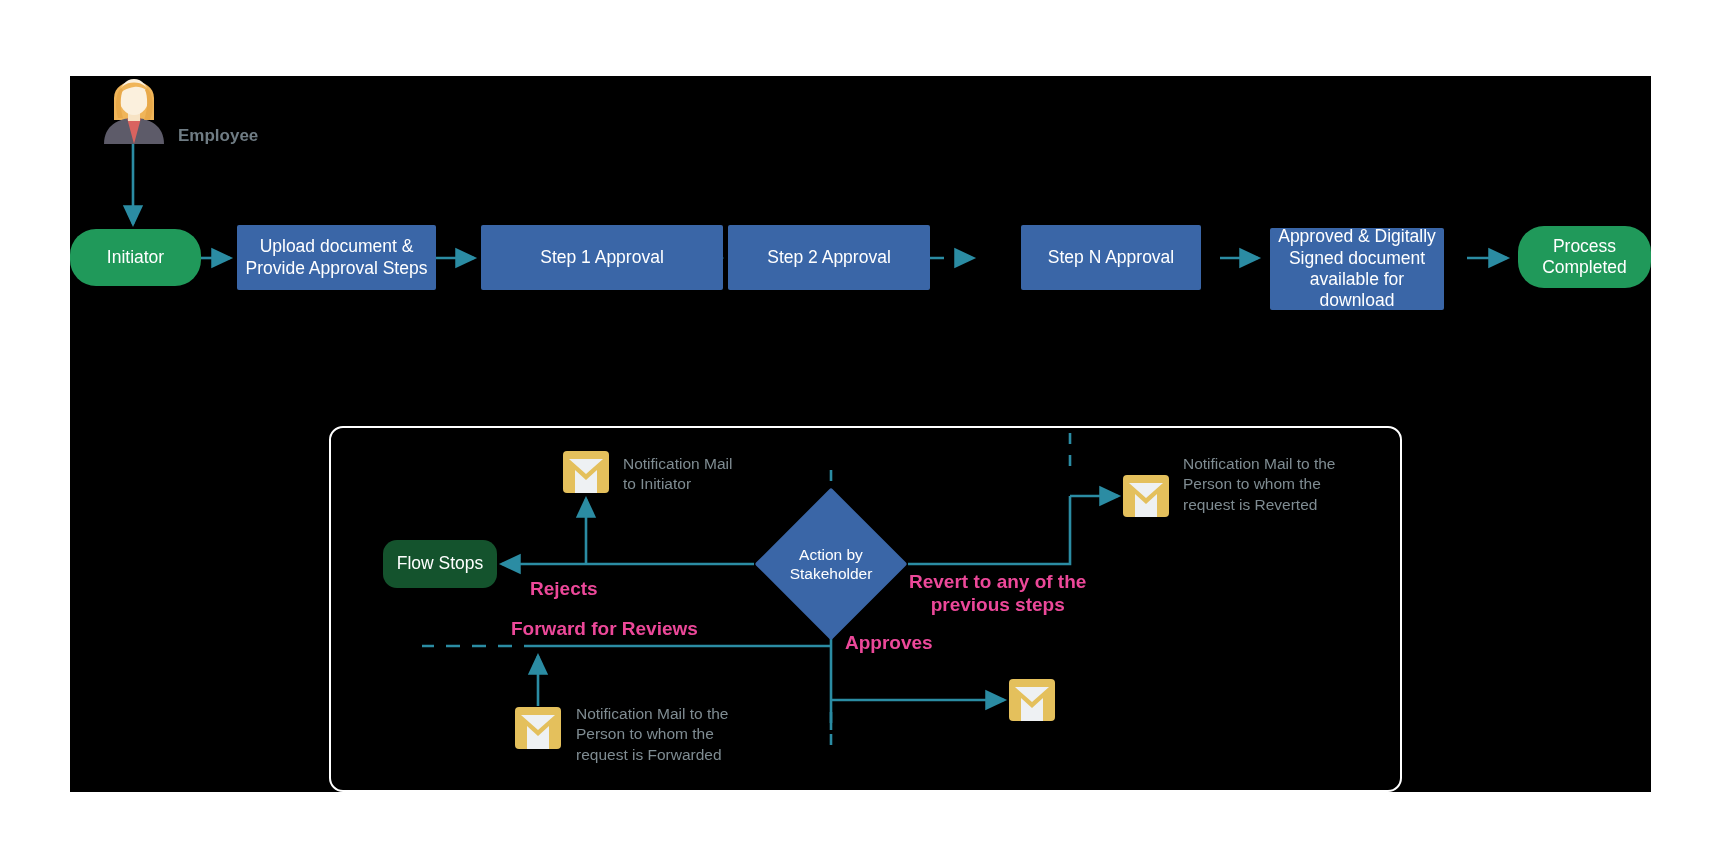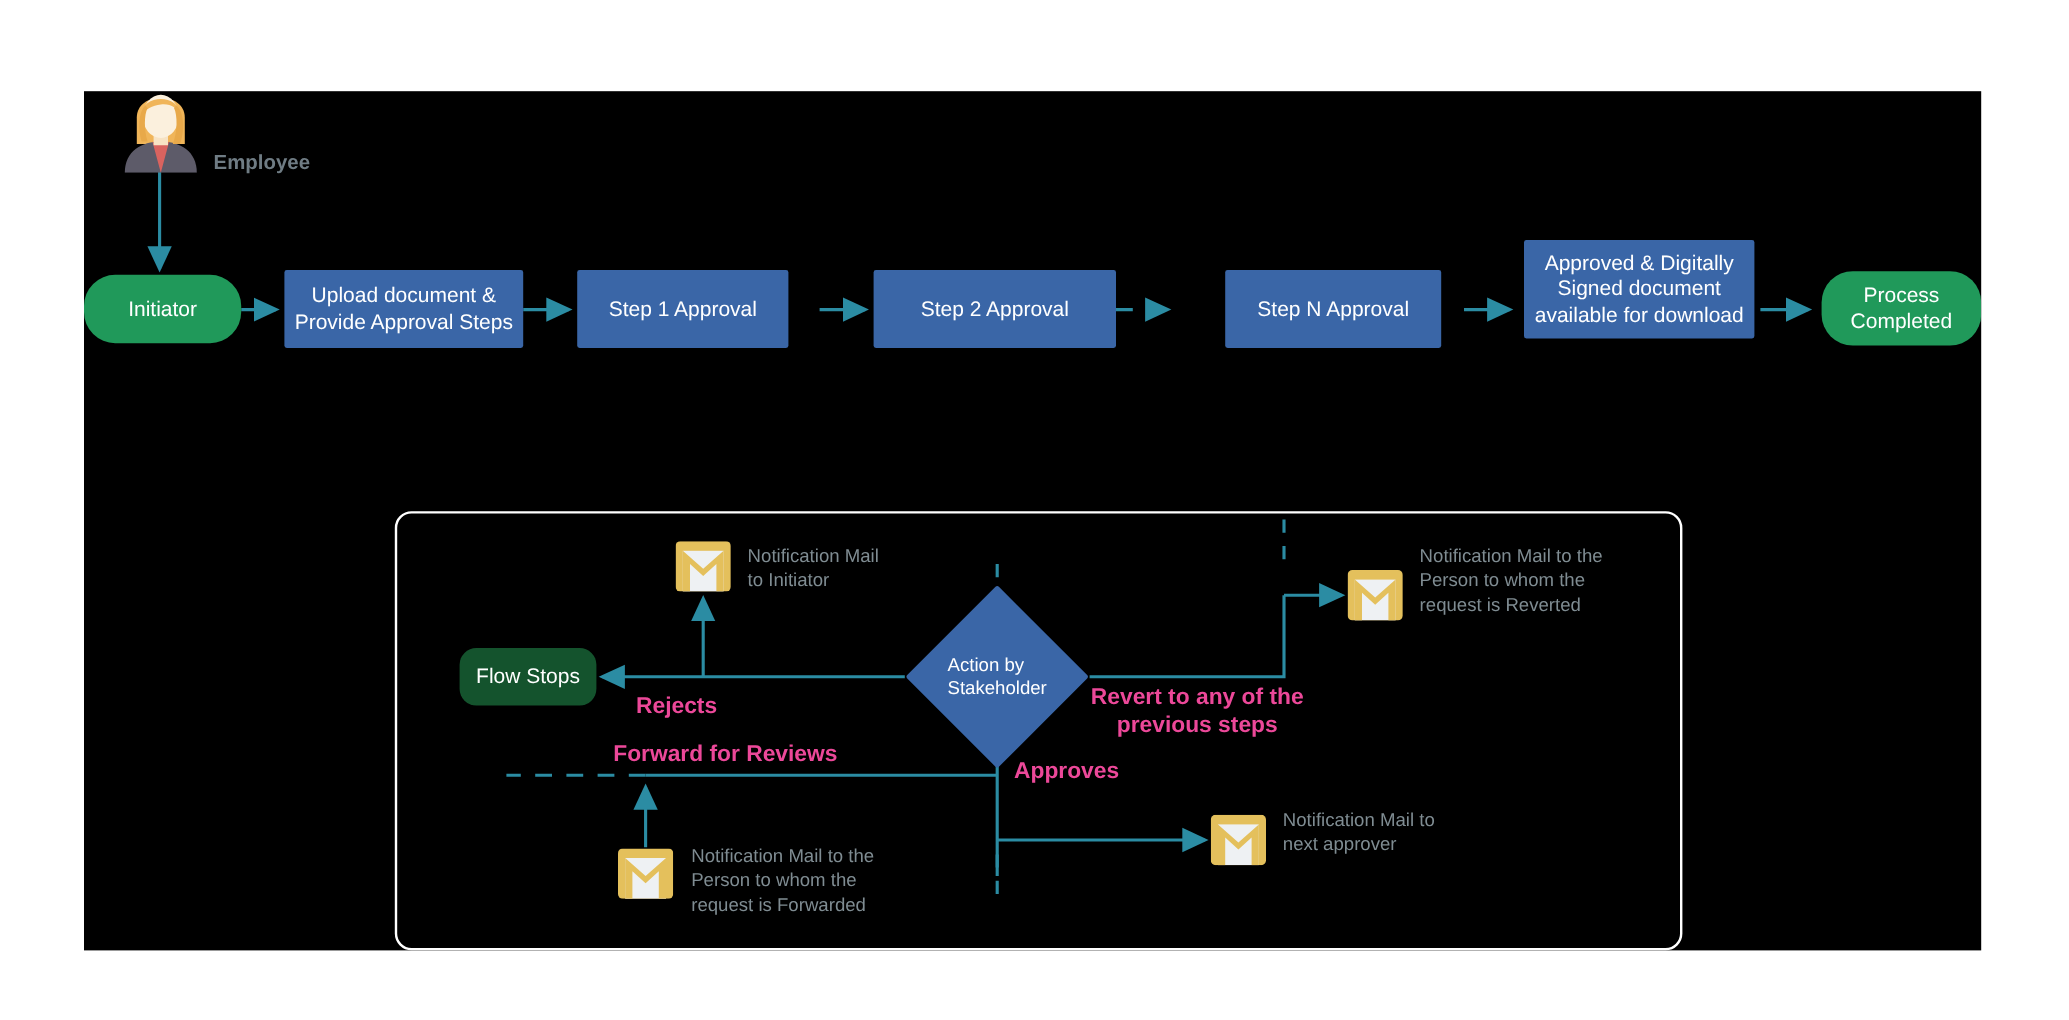--- a/index.html
+++ b/index.html
@@ -61,21 +61,21 @@
     background: #3a66a7;
     transform: rotate(45deg);
     border-radius: 2px;
   }
   .diamond-label {
     position: absolute;
     inset: 0;
     display: flex;
     align-items: center;
     justify-content: center;
-    text-align: left;
+    text-align: center;
     color: #ffffff;
     font-size: 15.5px;
     line-height: 1.24;
     white-space: pre-line;
   }
   .edge-label {
     position: absolute;
     color: #ec4899;
     font-size: 19px;
     font-weight: bold;
@@ -185,27 +185,27 @@
         <path d="M21 20 C15 26, 15 40, 18 50 L23 50 C20 40, 20 28, 23 22 Z" fill="#e8a94a"></path>
       </svg>
     </div>
     <div class="actor-label" style="left:108px; top:50px;">Employee</div>
 
     <div class="node proc" style="left:167px; top:149px; width:199px; height:65px;">Upload document &amp;
 Provide Approval Steps</div>
 
     <div class="node term" style="left:0px; top:153px; width:131px; height:57px;">Initiator</div>
 
-    <div class="node proc" style="left:411px; top:149px; width:176px; height:65px;">Step 1 Approval</div>
+    <div class="node proc" style="left:411px; top:149px; width:242px; height:65px;">Step 1 Approval</div>
 
     <div class="node proc" style="left:658px; top:149px; width:202px; height:65px;">Step 2 Approval</div>
 
     <div class="node proc" style="left:951px; top:149px; width:180px; height:65px;">Step N Approval</div>
 
-    <div class="node proc" style="left:1200px; top:124px; width:192px; height:82px;">Approved &amp; Digitally
+    <div class="node proc" style="left:1200px; top:152px; width:174px; height:82px;">Approved &amp; Digitally
 Signed document
 available for download</div>
 
     <div class="node term" style="left:1448px; top:150px; width:133px; height:62px;">Process
 Completed</div>
 
     <div class="panel" style="left:259px; top:350px; width:1073px; height:366px;"></div>
 
     <div class="diamond-wrap" style="left:707px; top:434px; width:108px; height:108px;">
       <div class="diamond-shape"></div>
@@ -256,17 +256,15 @@
 Person to whom the
 request is Forwarded</div>
 
     <div class="mail" style="left:939px; top:603px; width:46px; height:42px;">
       <svg viewBox="0 0 46 42" width="46" height="42" aria-hidden="true">
         <rect x="0" y="0" width="46" height="42" rx="4" fill="#e4c05c"></rect>
         <rect x="6" y="8" width="34" height="34" fill="#eef1f3"></rect>
         <path d="M6 8 L6 42 L12 42 L12 19 L23 29 L34 19 L34 42 L40 42 L40 8 L23 23 Z" fill="#e4c05c"></path>
       </svg>
     </div>
-    <div class="note" style="left:999px; top:598px; width:220px;">Notification Mail to
-next approver</div>
 
   </div>
 </div>
 
 </body></html>

